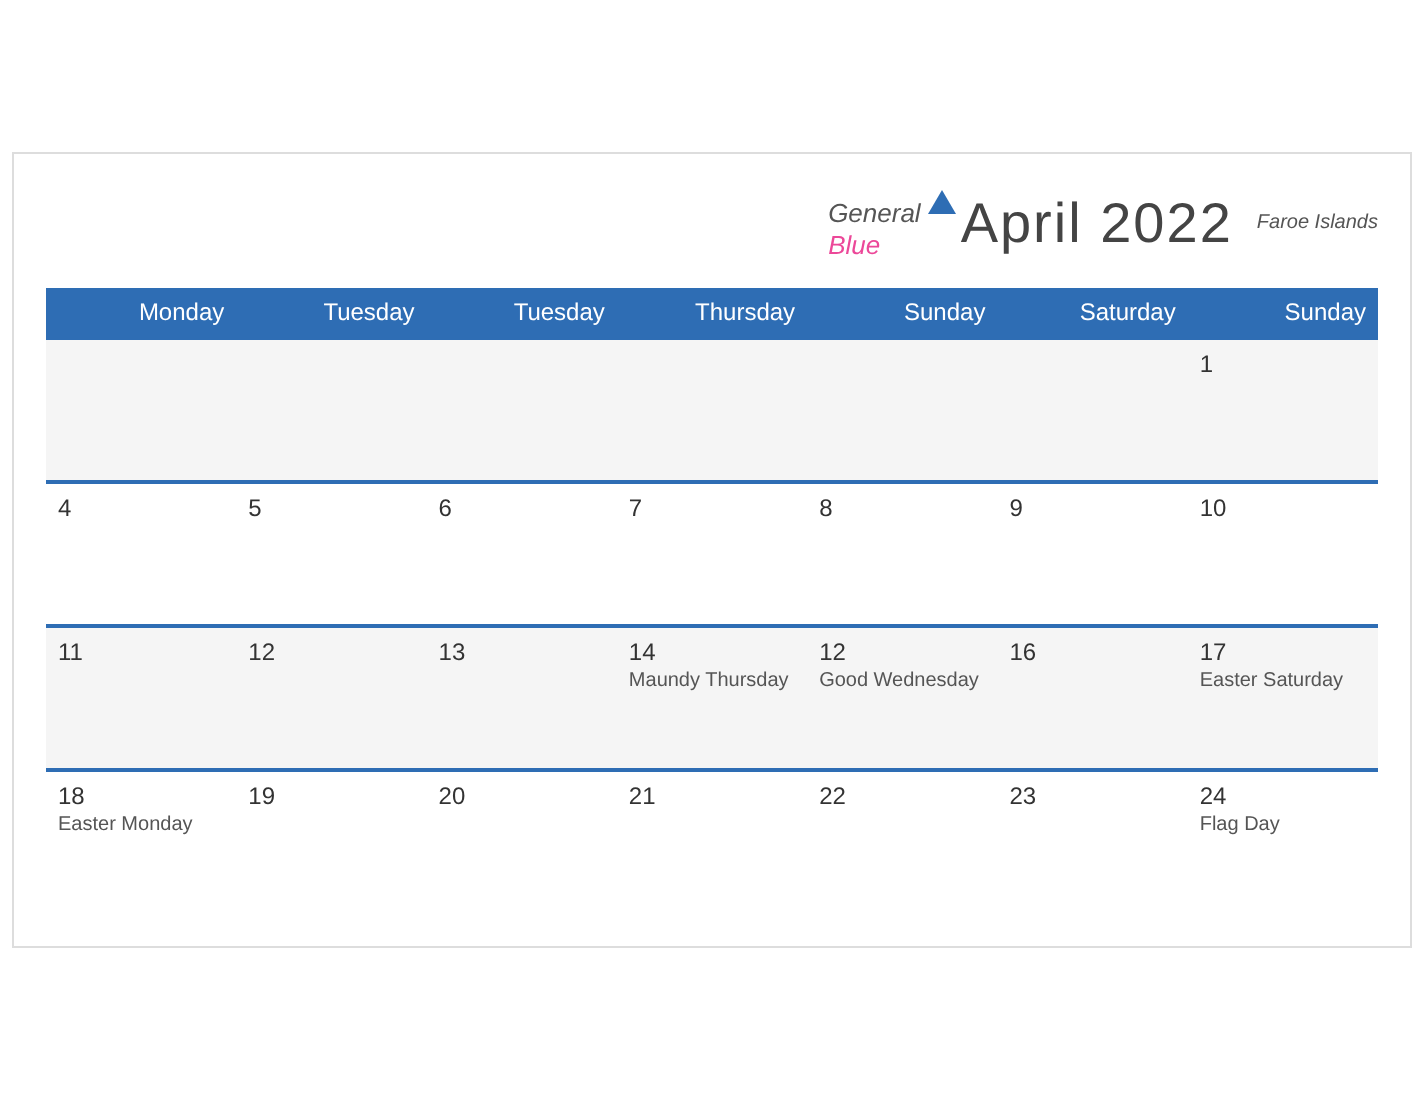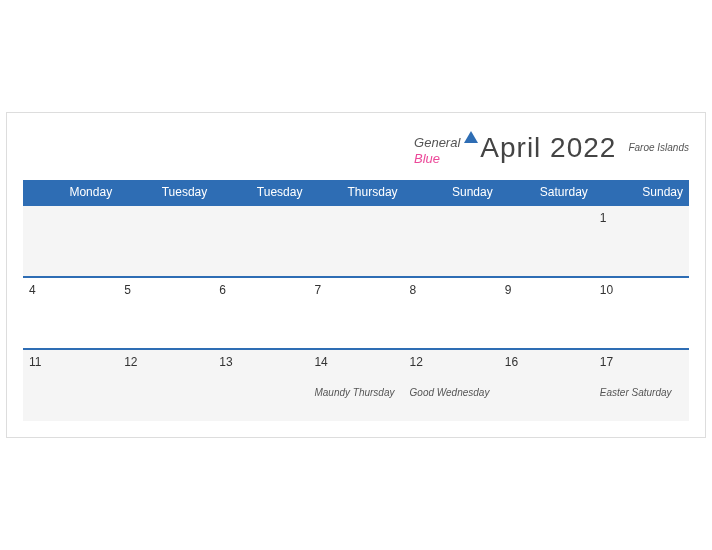--- a/index.html
+++ b/index.html
@@ -90,22 +90,21 @@
     }
     .day-number {
       font-size: 12px;
       color: #333;
       display: block;
     }
     .holiday-name {
       font-size: 10px;
       color: #555;
       display: block;
-      margin-top: 18px;
-      font-style: italic;
+      margin-top: 2px;
     }
   </style>
 </head>
 <body>
 
 <div class="calendar-container">
   <div class="header">
     <div class="logo">
       <div class="logo-text">
         <span class="logo-general">General</span><svg class="logo-icon" viewBox="0 0 18 18">
@@ -190,15 +189,40 @@
             <span class="holiday-name">Good Wednesday</span>
           </td>
           <td>
             <span class="day-number">16</span>
           </td>
           <td>
             <span class="day-number">17</span>
             <span class="holiday-name">Easter Saturday</span>
           </td>
         </tr>
+        <tr>
+          <td>
+            <span class="day-number">18</span>
+            <span class="holiday-name">Easter Monday</span>
+          </td>
+          <td>
+            <span class="day-number">19</span>
+          </td>
+          <td>
+            <span class="day-number">20</span>
+          </td>
+          <td>
+            <span class="day-number">21</span>
+          </td>
+          <td>
+            <span class="day-number">22</span>
+          </td>
+          <td>
+            <span class="day-number">23</span>
+          </td>
+          <td>
+            <span class="day-number">24</span>
+            <span class="holiday-name">Flag Day</span>
+          </td>
+        </tr>
       </tbody>
   </table>
 </div>
 
 </body></html>

